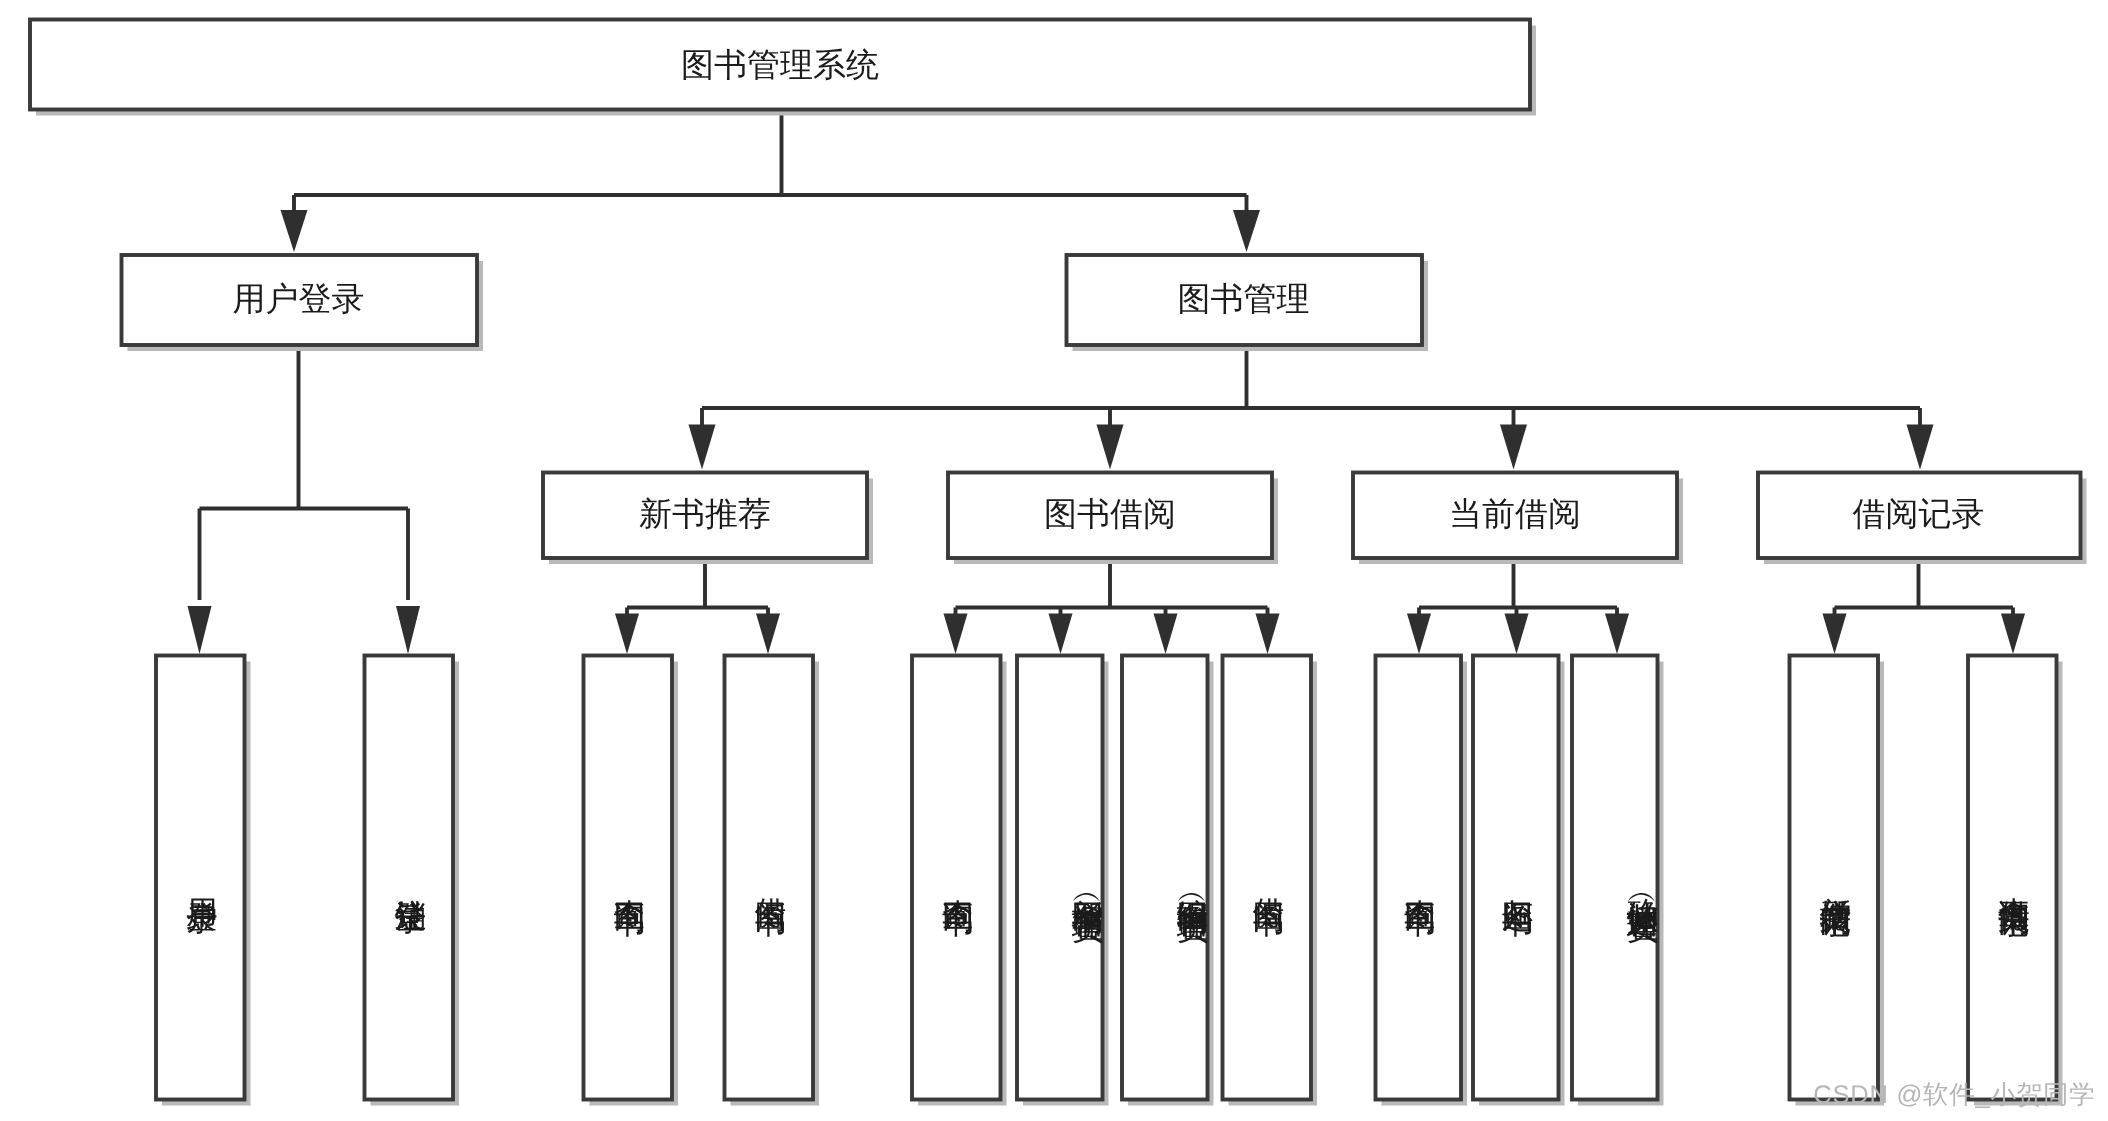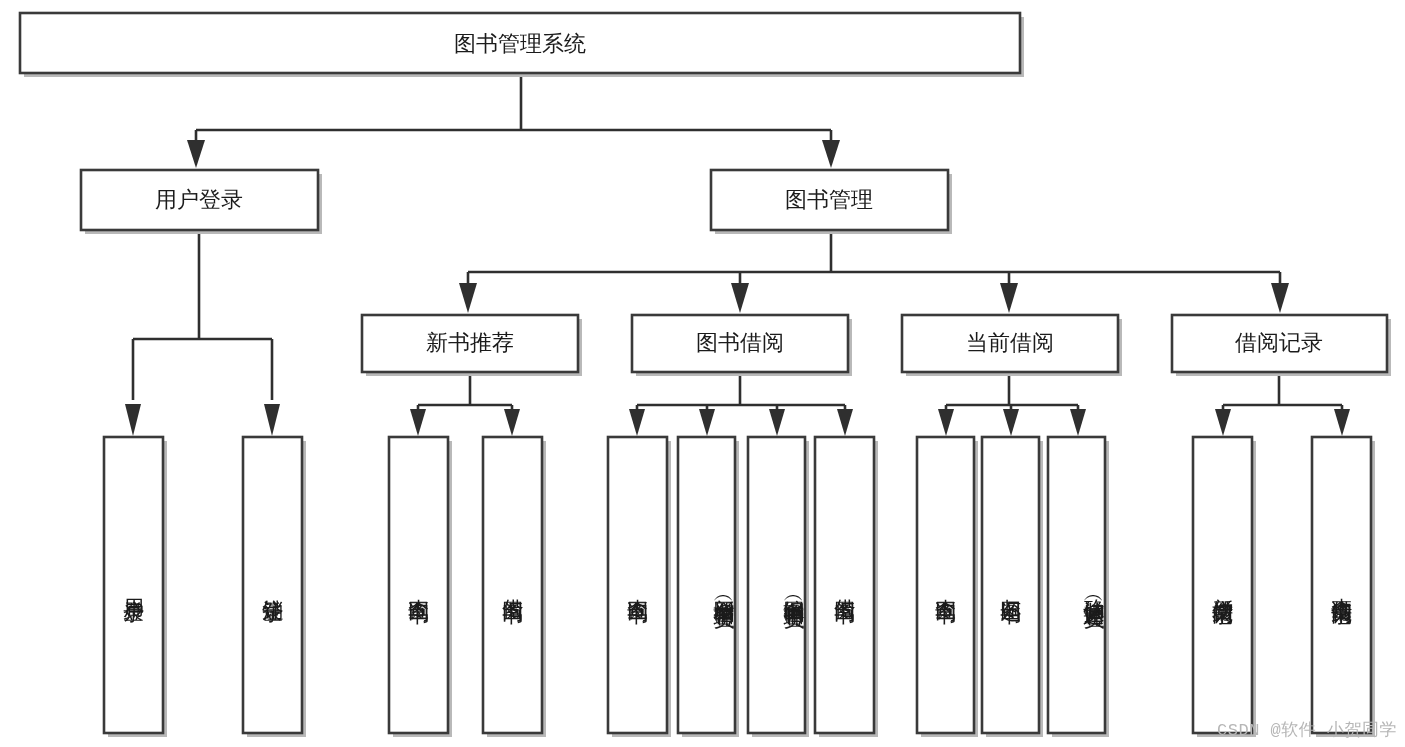--- a/index.html
+++ b/index.html
@@ -65,21 +65,21 @@
     line-height: 1.06;
     color: #1b1b1b;
     letter-spacing: 1.5px;
     white-space: nowrap;
     pointer-events: none;
   }
   .watermark {
     position: absolute;
     right: 8px;
     bottom: 6px;
-    font-family: Liberation Mono, monospace;
+    font-family: Liberation Sans, sans-serif;
     font-size: 17px;
     color: #b6b6b6;
     letter-spacing: 0.5px;
     white-space: nowrap;
   }
 </style>
 </head>
 <body>
 
 <div id="diagram-root">

